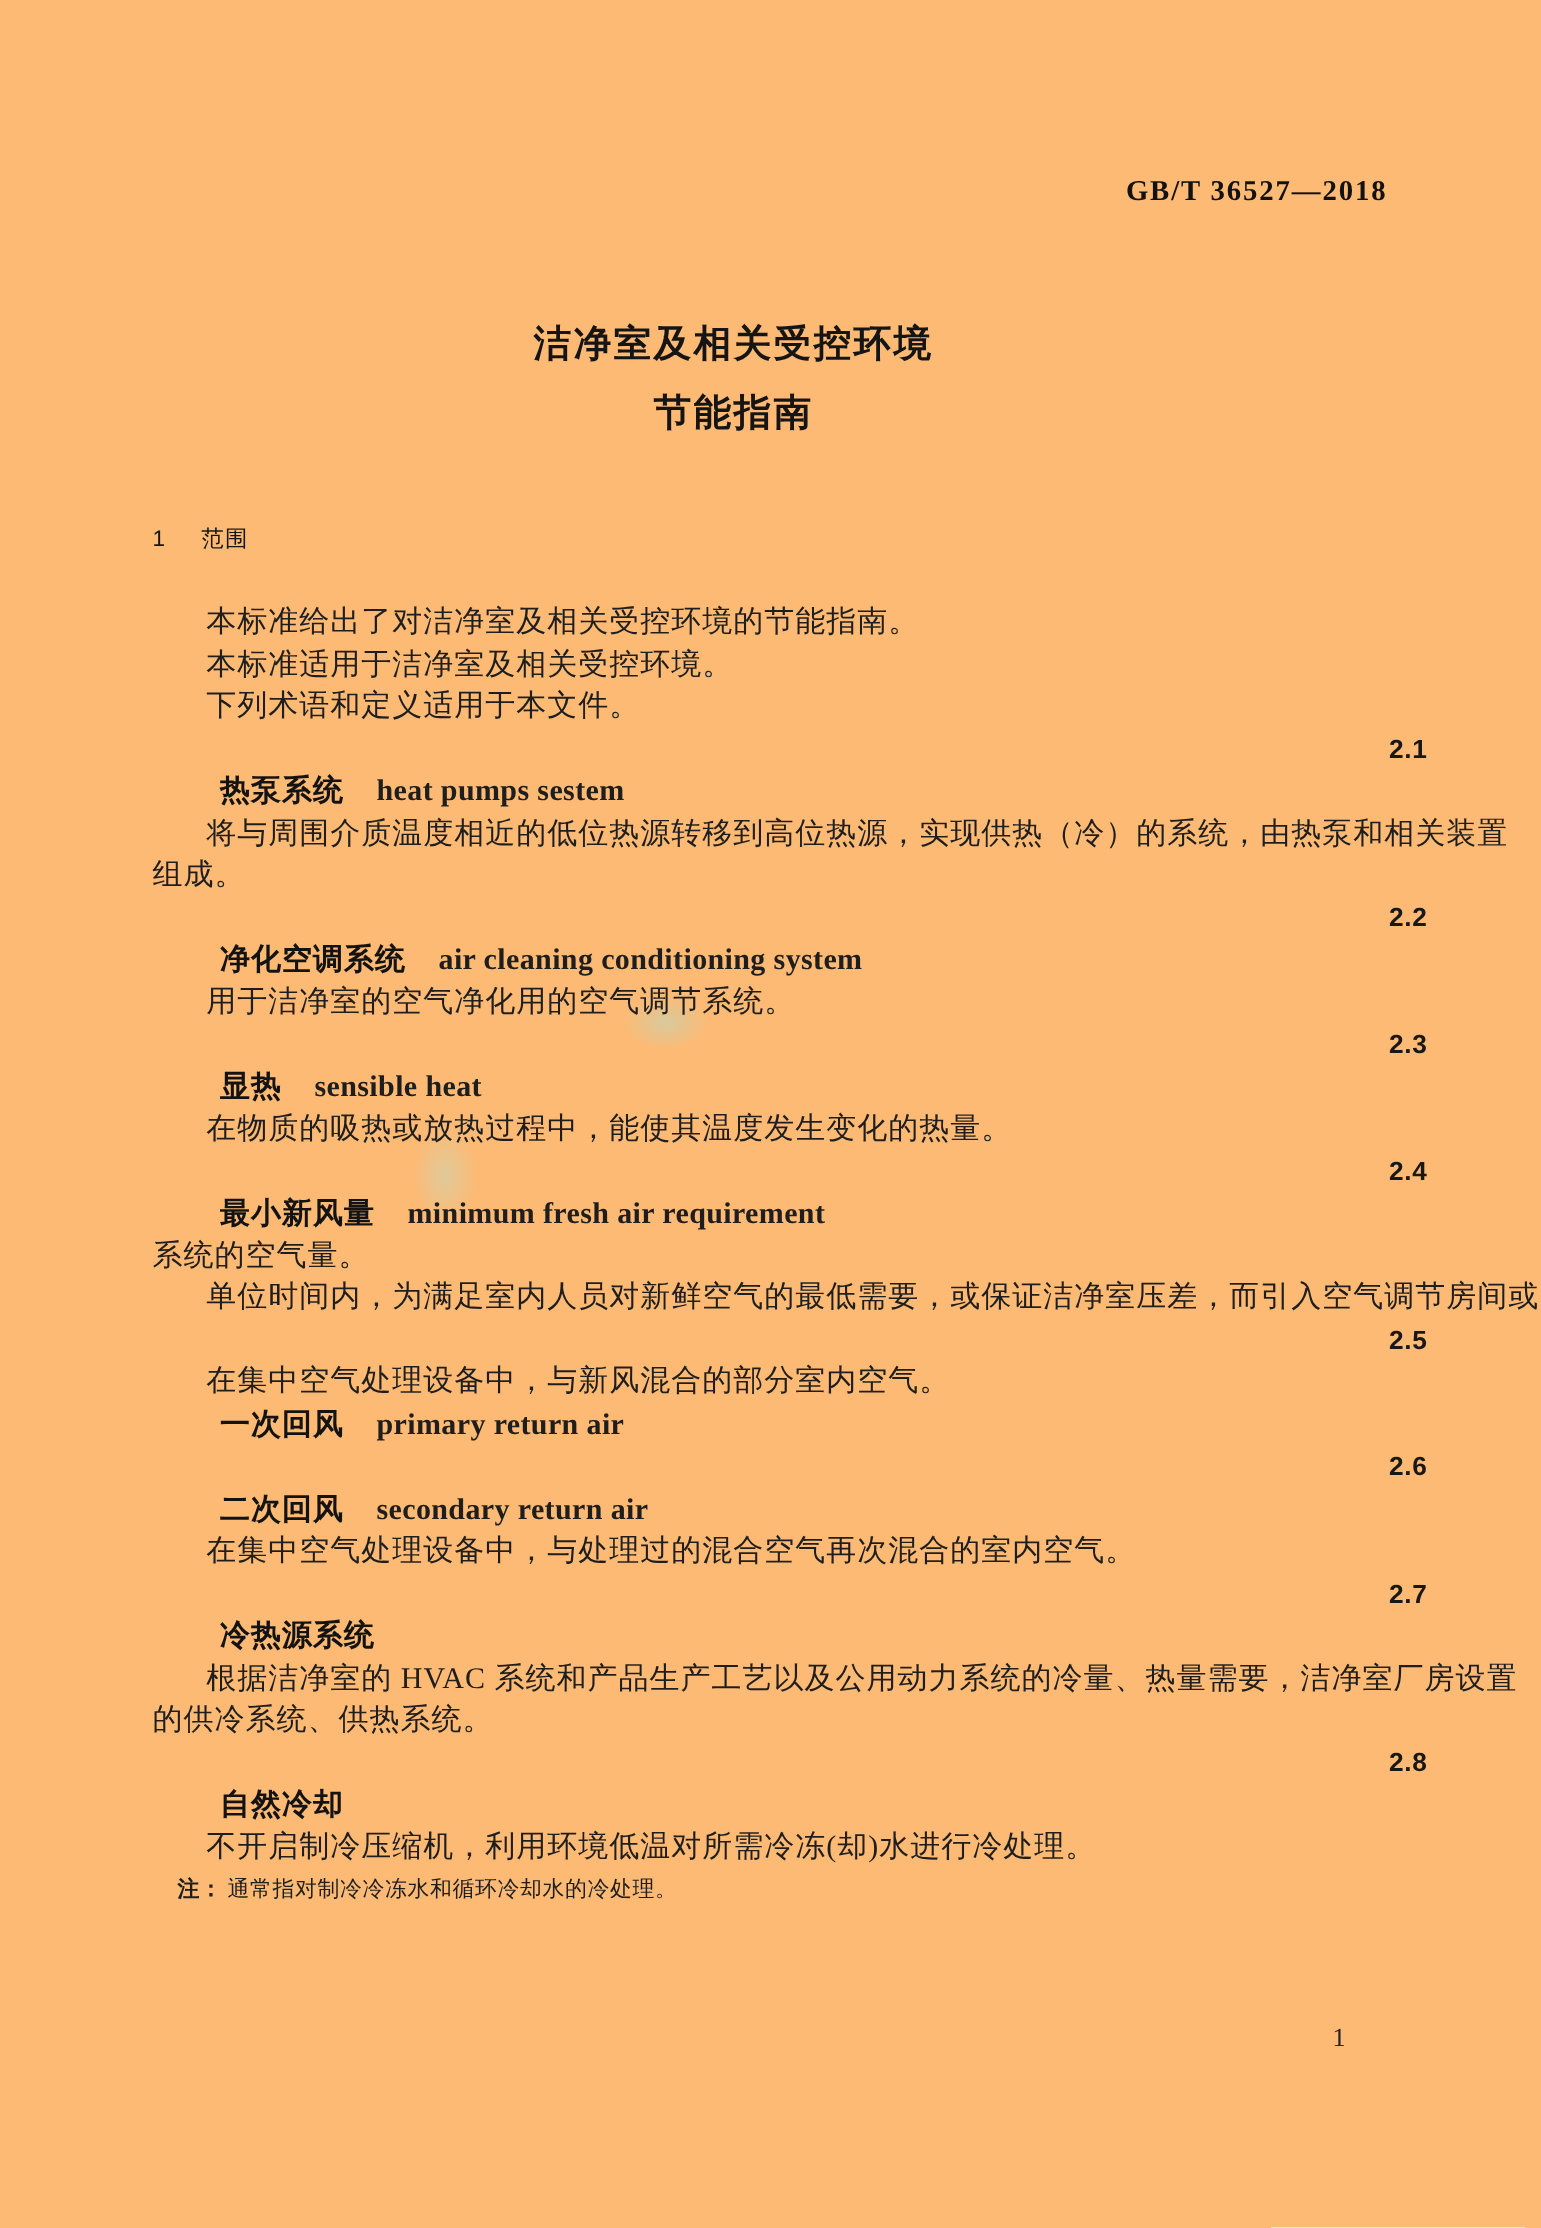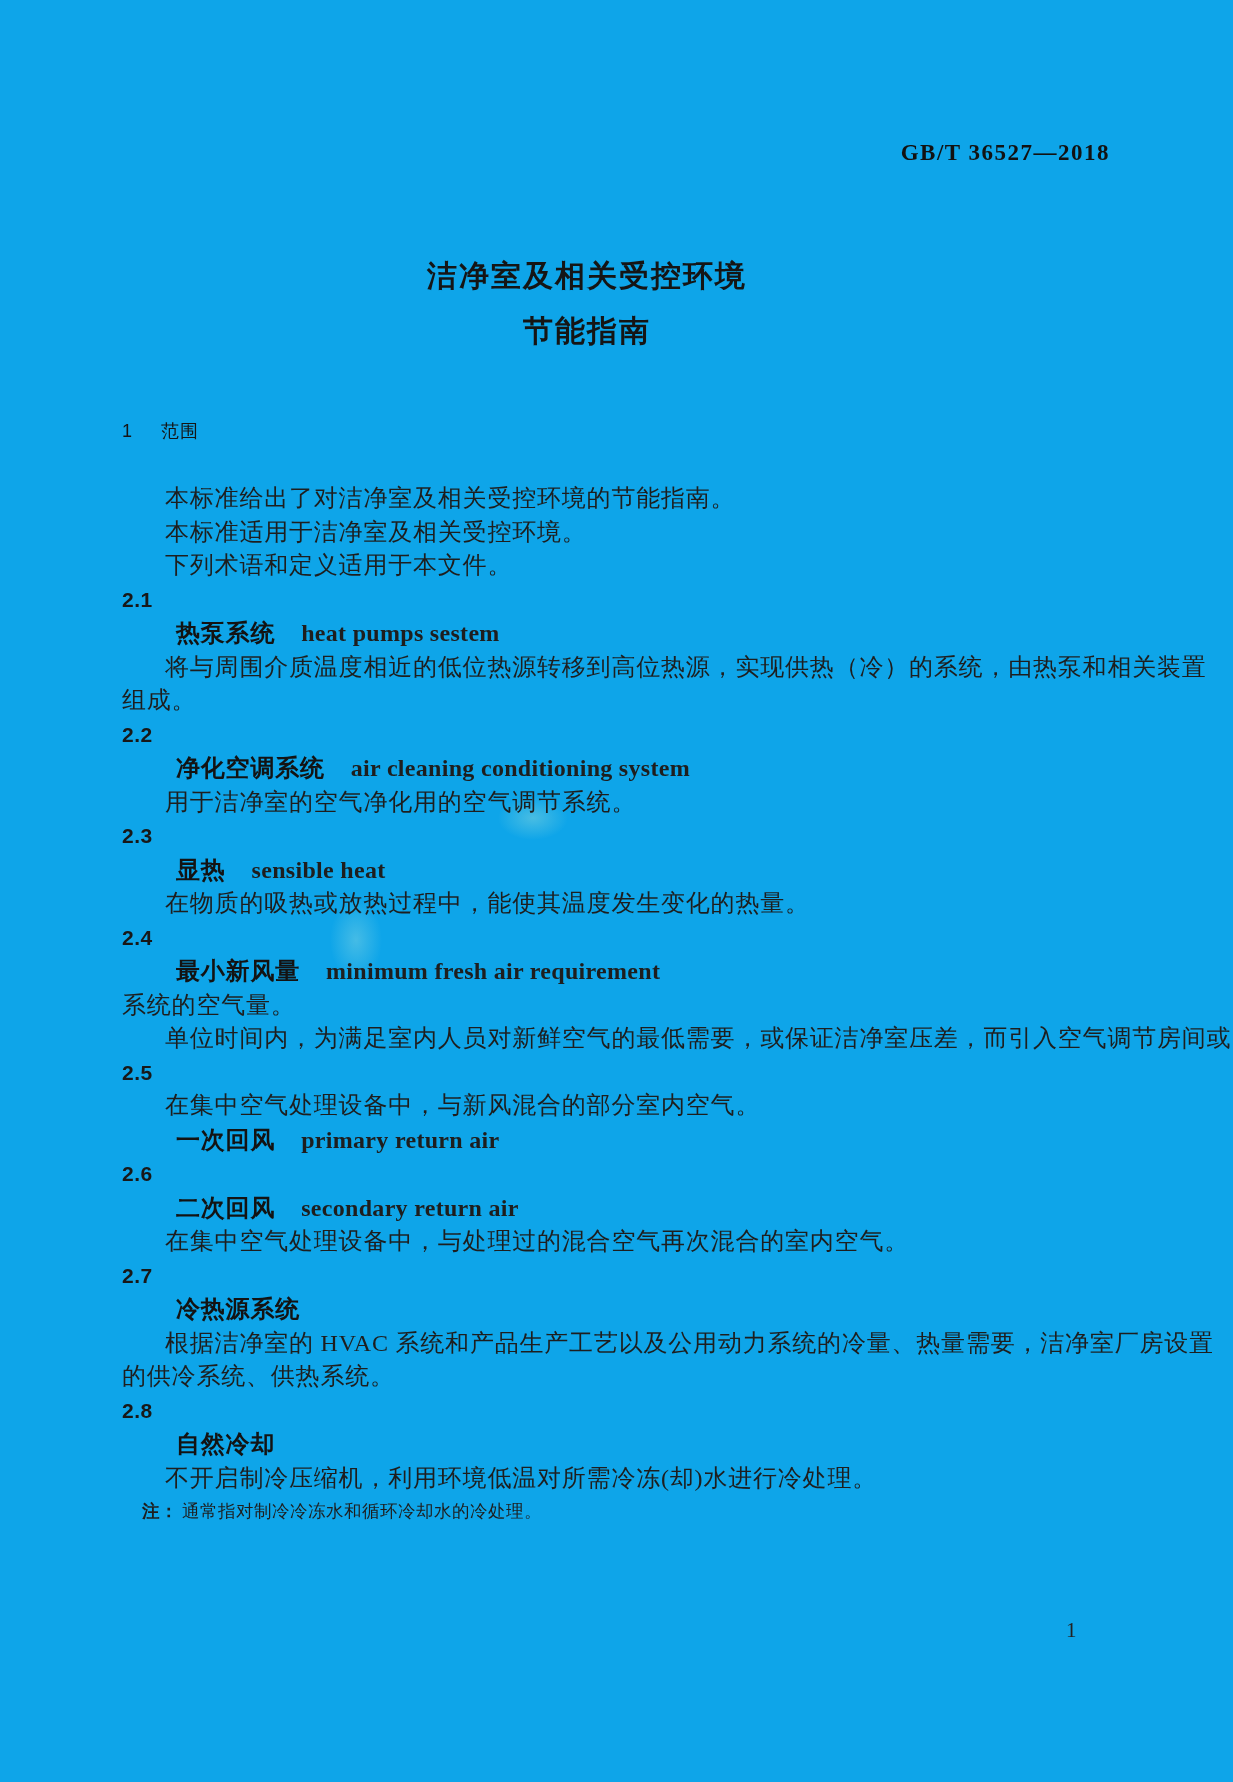--- a/index.html
+++ b/index.html
@@ -1,18 +1,18 @@
 <!DOCTYPE html>
 <html><head>
 <meta charset="utf-8">
 <style>
   html,body { margin:0; padding:0; background:#ffffff; }
   .page {
     position:relative; width:1233px; height:1782px; margin:0 auto;
-    background:#0ea5e9; overflow:hidden;
+    background:#fdba74; overflow:hidden;
     font-family:"Liberation Serif", serif; color:#1e1e1e;
   }
   .doc-number {
     position:absolute; top:140px; right:123px;
     font-family:"Liberation Serif", serif; font-weight:bold;
     font-size:23px; letter-spacing:1.5px; color:#121212; white-space:nowrap;
   }
   .doc-title {
     position:absolute; top:248px; left:122px; width:990px;
     transform:translateX(-30px); text-align:center;
@@ -29,21 +29,21 @@
   .sec-heading:not(:first-child) { margin-top:36px; }
   .sec-heading .sec-label { margin-left:28px; }
   .bodyline {
     font-size:24px; line-height:33.5px; letter-spacing:0.8px;
     white-space:nowrap; color:#1e1e1e;
   }
   .para-line { text-indent:43px; }
   .def-line.first { text-indent:43px; }
   .clause-num {
     font-family:"Liberation Sans", sans-serif; font-weight:bold;
-    font-size:21px; color:#181818; letter-spacing:0.5px;
+    font-size:21px; color:#181818; letter-spacing:0.5px;text-align:right;
   }
   .term-row { font-weight:bold; }
   .term-zh {
     font-family:Liberation Sans, sans-serif; margin-left:54px;
     margin-right:26px; color:#131313;
   }
   .term-en { font-family:"Liberation Serif", serif; letter-spacing:0.3px; }
   .note-row { font-size:17.5px; margin-left:20px; letter-spacing:0.5px; }
   .note-label { font-family:"Liberation Sans", sans-serif; font-weight:bold; margin-right:4px; }
   .page-number { position:absolute; left:1066px; top:1618px; font-size:21px; color:#222; }

